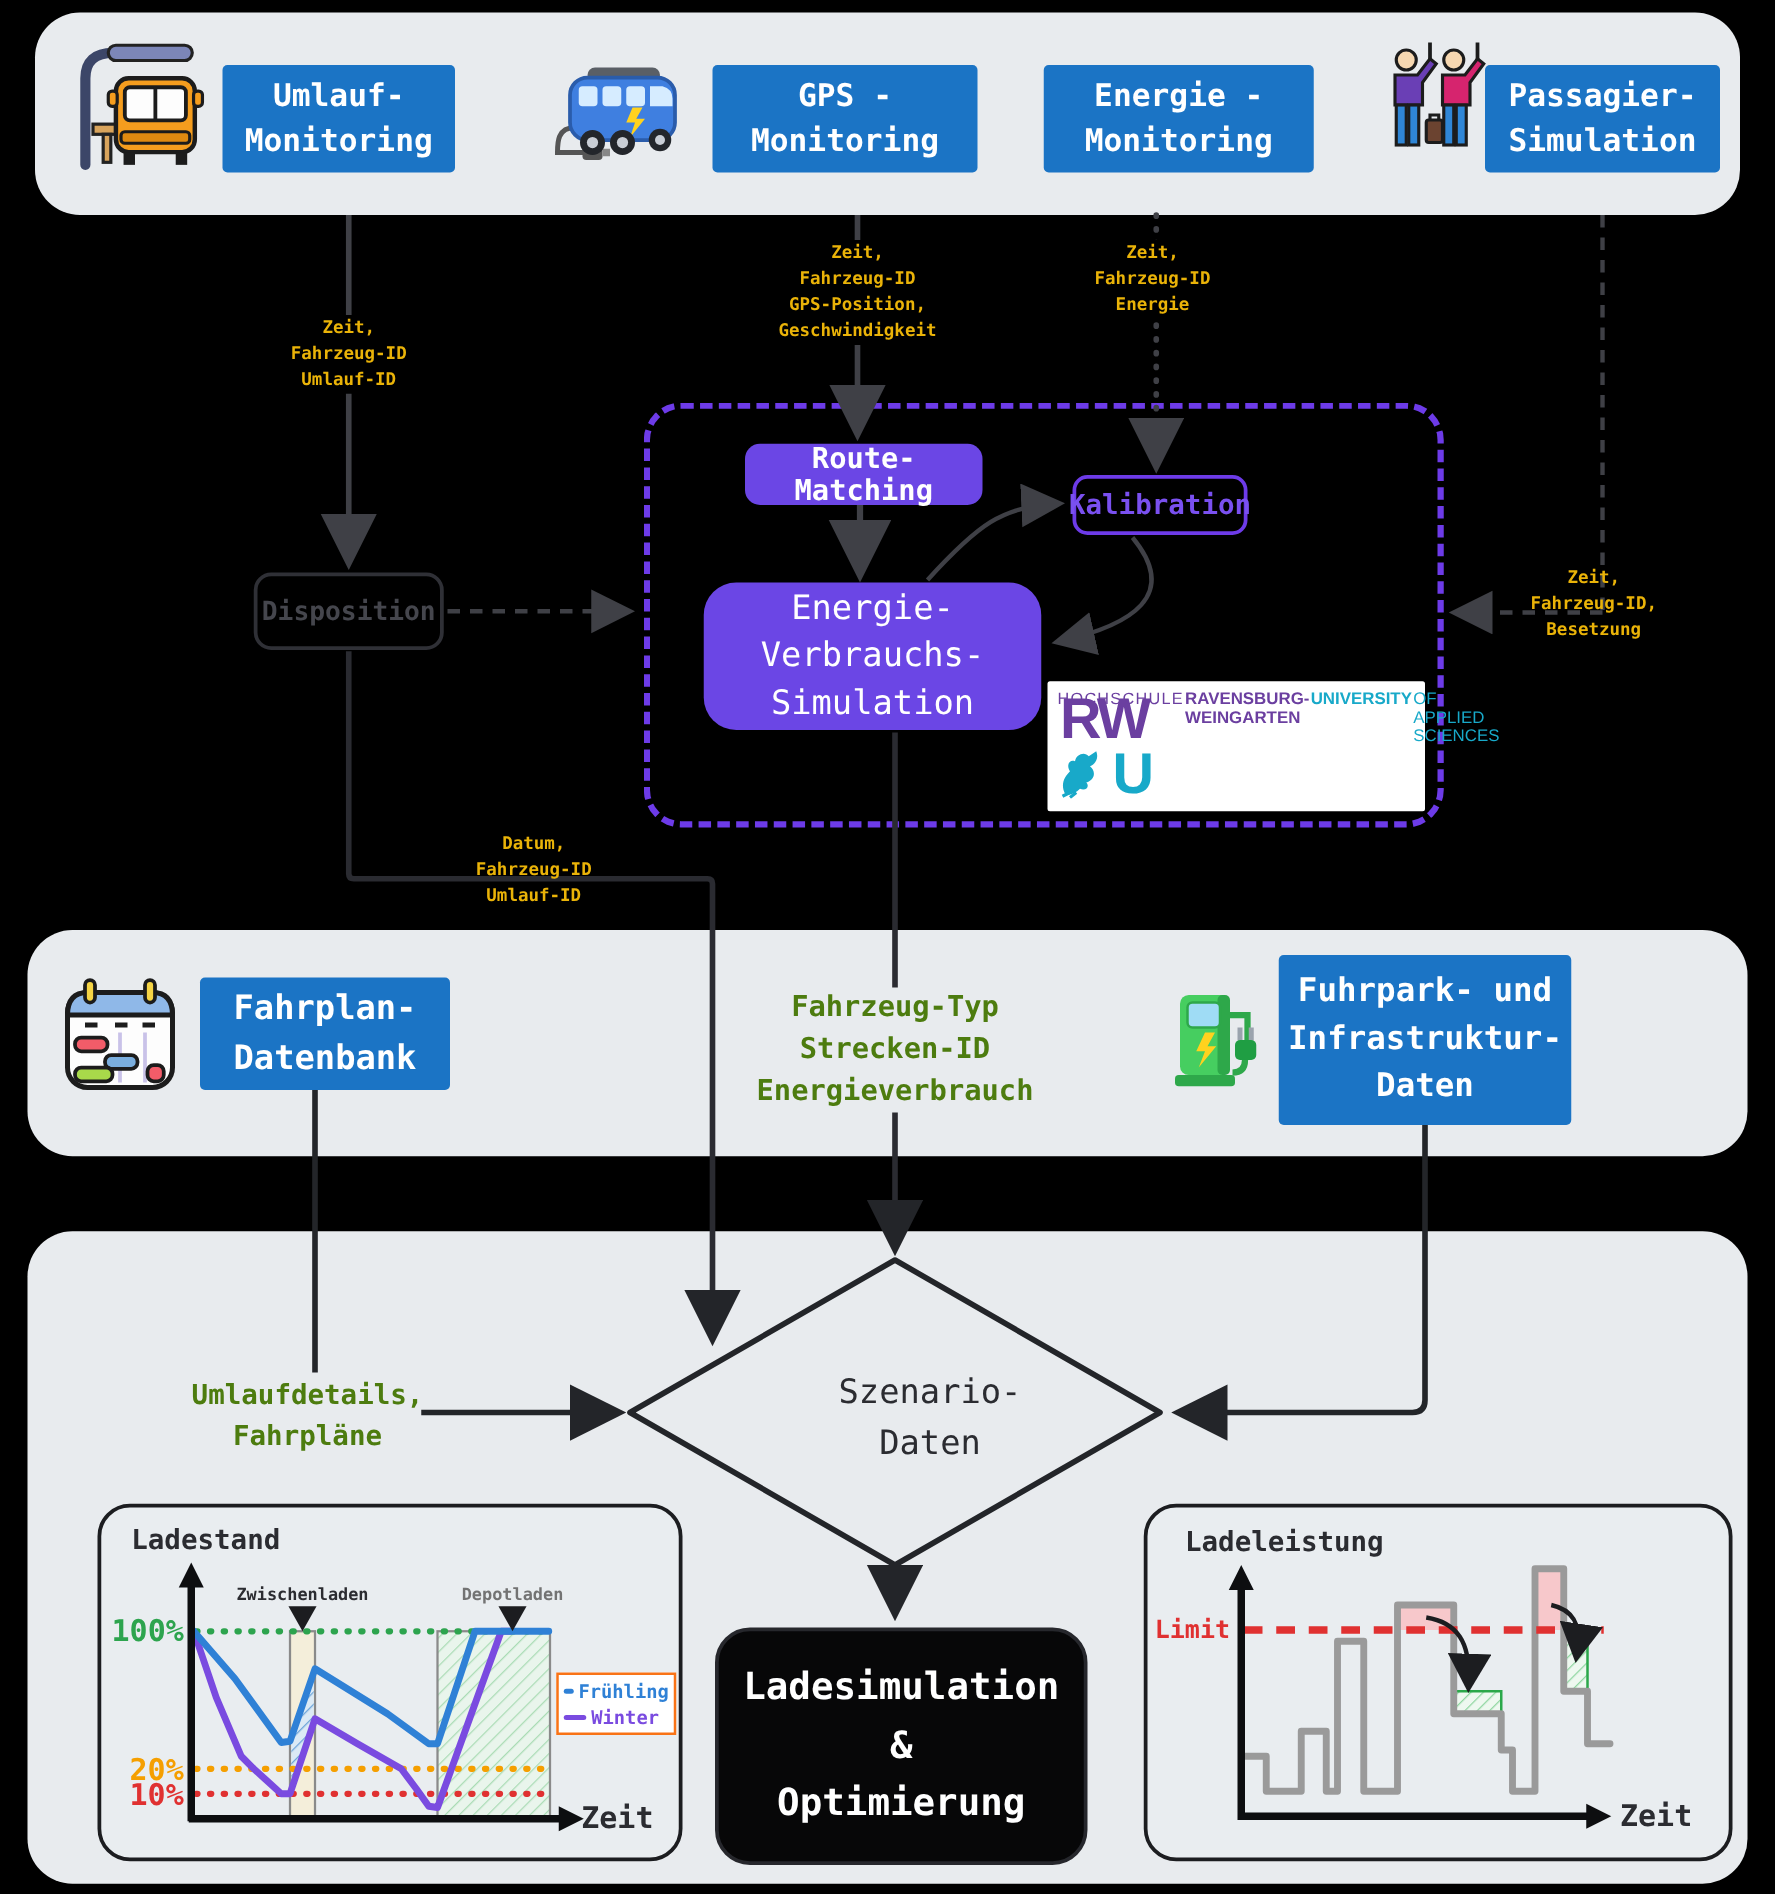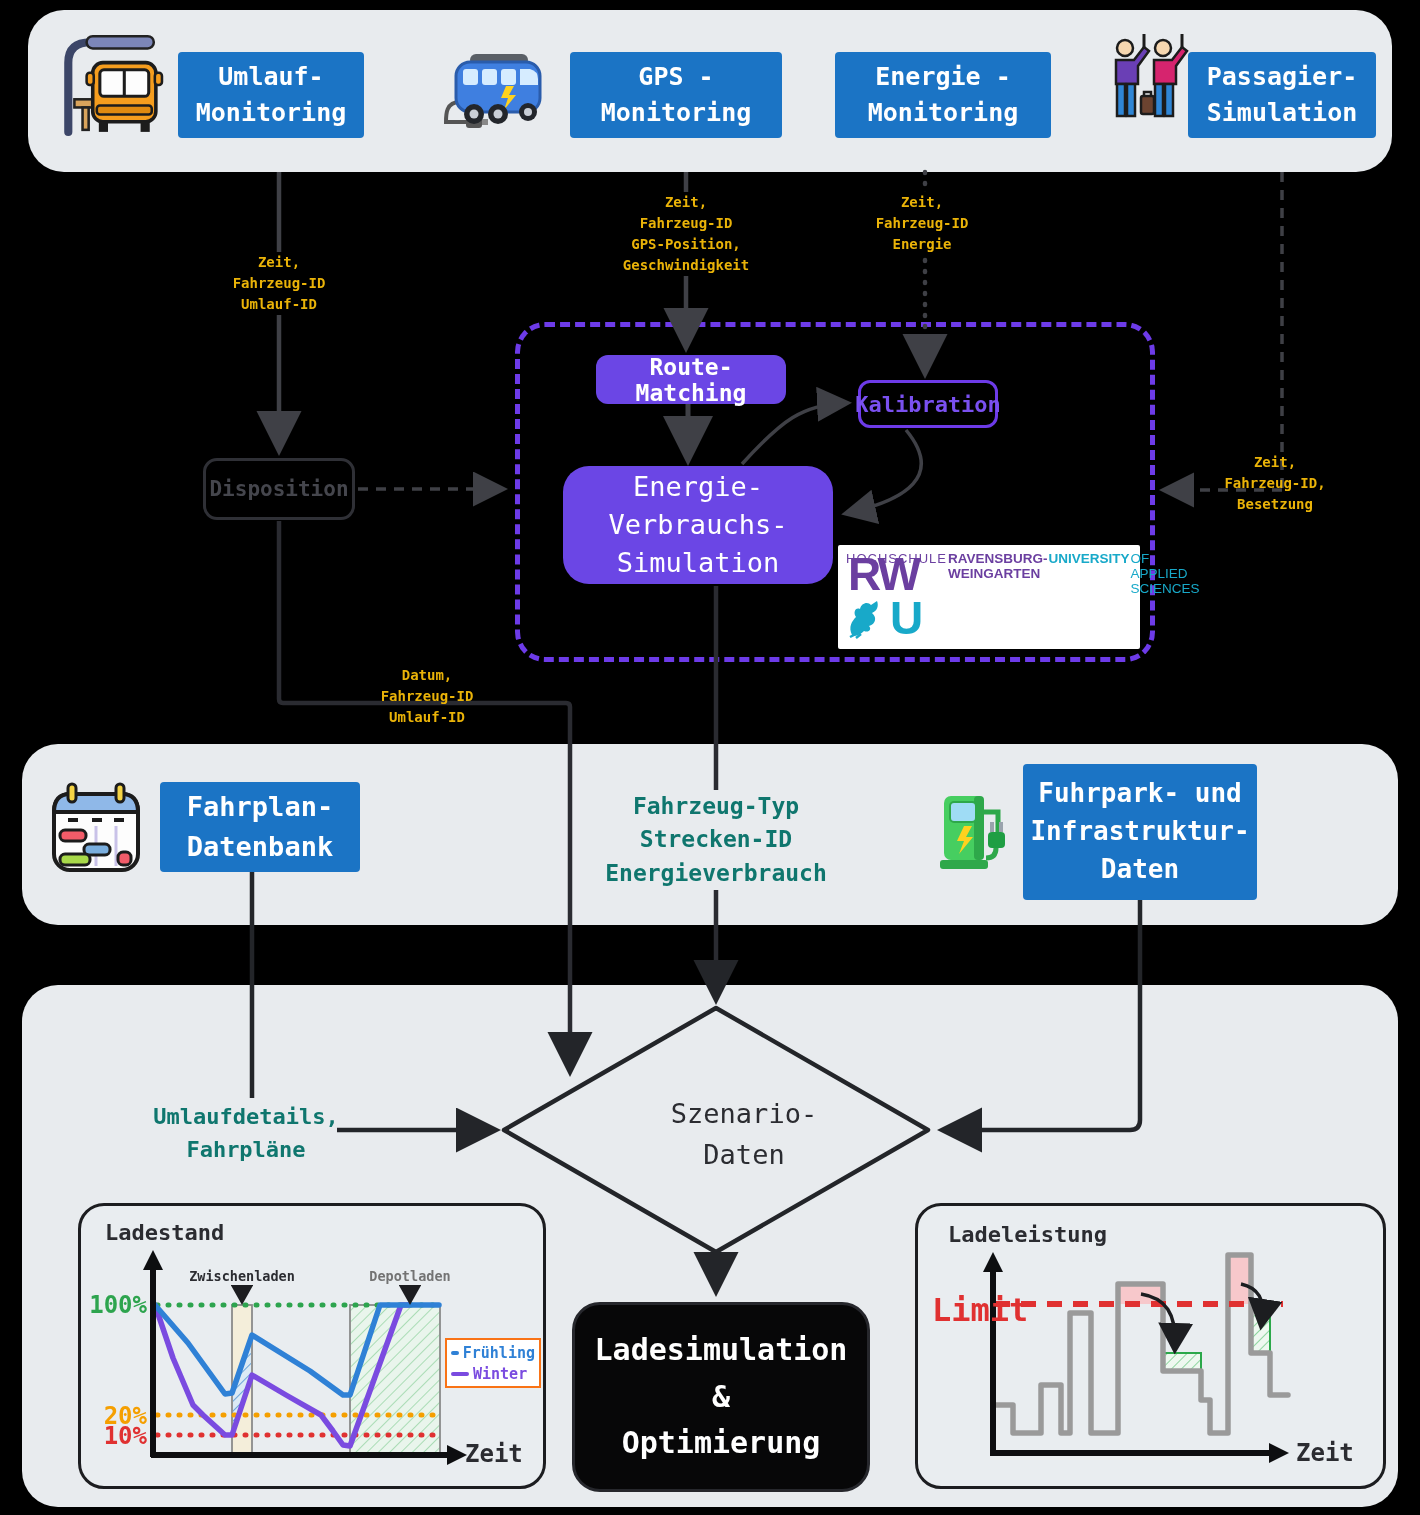--- a/index.html
+++ b/index.html
@@ -6,21 +6,21 @@
   .canvas{position:relative;width:1420px;height:1515px;background:#000;overflow:hidden;
           font-family:"DejaVu Sans Mono",monospace;}
   .abs{position:absolute;}
   .band{background:#e8ebee;border-radius:36px;}
   .bluebox{background:#1b74c5;color:#fff;border-radius:4px;display:flex;align-items:center;
            justify-content:center;text-align:center;font-weight:bold;white-space:pre-line;
            font-family:"DejaVu Sans Mono",monospace;}
   .flabel{color:#eab308;font-weight:bold;font-size:14px;line-height:1.5;text-align:center;
           white-space:pre-line;}
   .flabel.onblack{background:#000;}
-  .flabel.onband{background:#e8ebee;color:#0f766e;font-size:23px;}
+  .flabel.onband{background:#e8ebee;color:#4d7c0f;font-size:23px;}
   .purplefill{background:#6b46e5;color:#fff;display:flex;align-items:center;justify-content:center;
               text-align:center;white-space:pre-line;}
   .dashedbox{border:5px dashed #6d3be8;border-radius:30px;background:transparent;}
   .chartbox{background:#e9edf0;border:3.5px solid #1c1d20;border-radius:26px;}
   .chartlabel{color:#2b2c31;font-weight:bold;font-size:22px;white-space:pre-line;}
   .legend{background:#fff;border:2px solid #f97316;display:flex;flex-direction:column;
           justify-content:center;gap:3px;padding:2px 4px;box-sizing:border-box;}
   .legend .row{display:flex;align-items:center;gap:4px;font-size:15px;font-weight:bold;}
   .swatch{display:inline-block;width:18px;height:4px;border-radius:2px;}
   .rwu{background:#fff;display:flex;align-items:flex-start;padding:6px 8px;box-sizing:border-box;
@@ -338,17 +338,17 @@
 
       <line x1="75" y1="62" x2="75" y2="250" stroke="#0d0e10" stroke-width="6"></line>
       <polygon points="75,46 65,66 85,66" fill="#0d0e10"></polygon>
       <line x1="73" y1="247" x2="355" y2="247" stroke="#0d0e10" stroke-width="6"></line>
       <polygon points="371,247 351,237 351,257" fill="#0d0e10"></polygon>
 
       <path d="M223,88 C248,92 258,108 257,138" fill="none" stroke="#1c1d20" stroke-width="3.5" marker-end="url(#mSmR)"></path>
       <path d="M323,78 C341,82 347,94 344,114" fill="none" stroke="#1c1d20" stroke-width="3.5" marker-end="url(#mSmR)"></path>
     </svg>
     <div class="abs chartlabel" style="left:30px;top:16px;">Ladeleistung</div>
-    <div class="abs" style="left:14px;top:85px;width:64px;text-align:right;color:#e03131;font-weight:bold;font-size:32px;">Limit</div>
+    <div class="abs" style="left:2px;top:85px;width:64px;text-align:right;color:#e03131;font-weight:bold;font-size:20px;">Limit</div>
     <div class="abs chartlabel" style="left:378px;top:233px;font-size:24px;">Zeit</div>
   </div>
 
 </div>
 
 </body></html>

